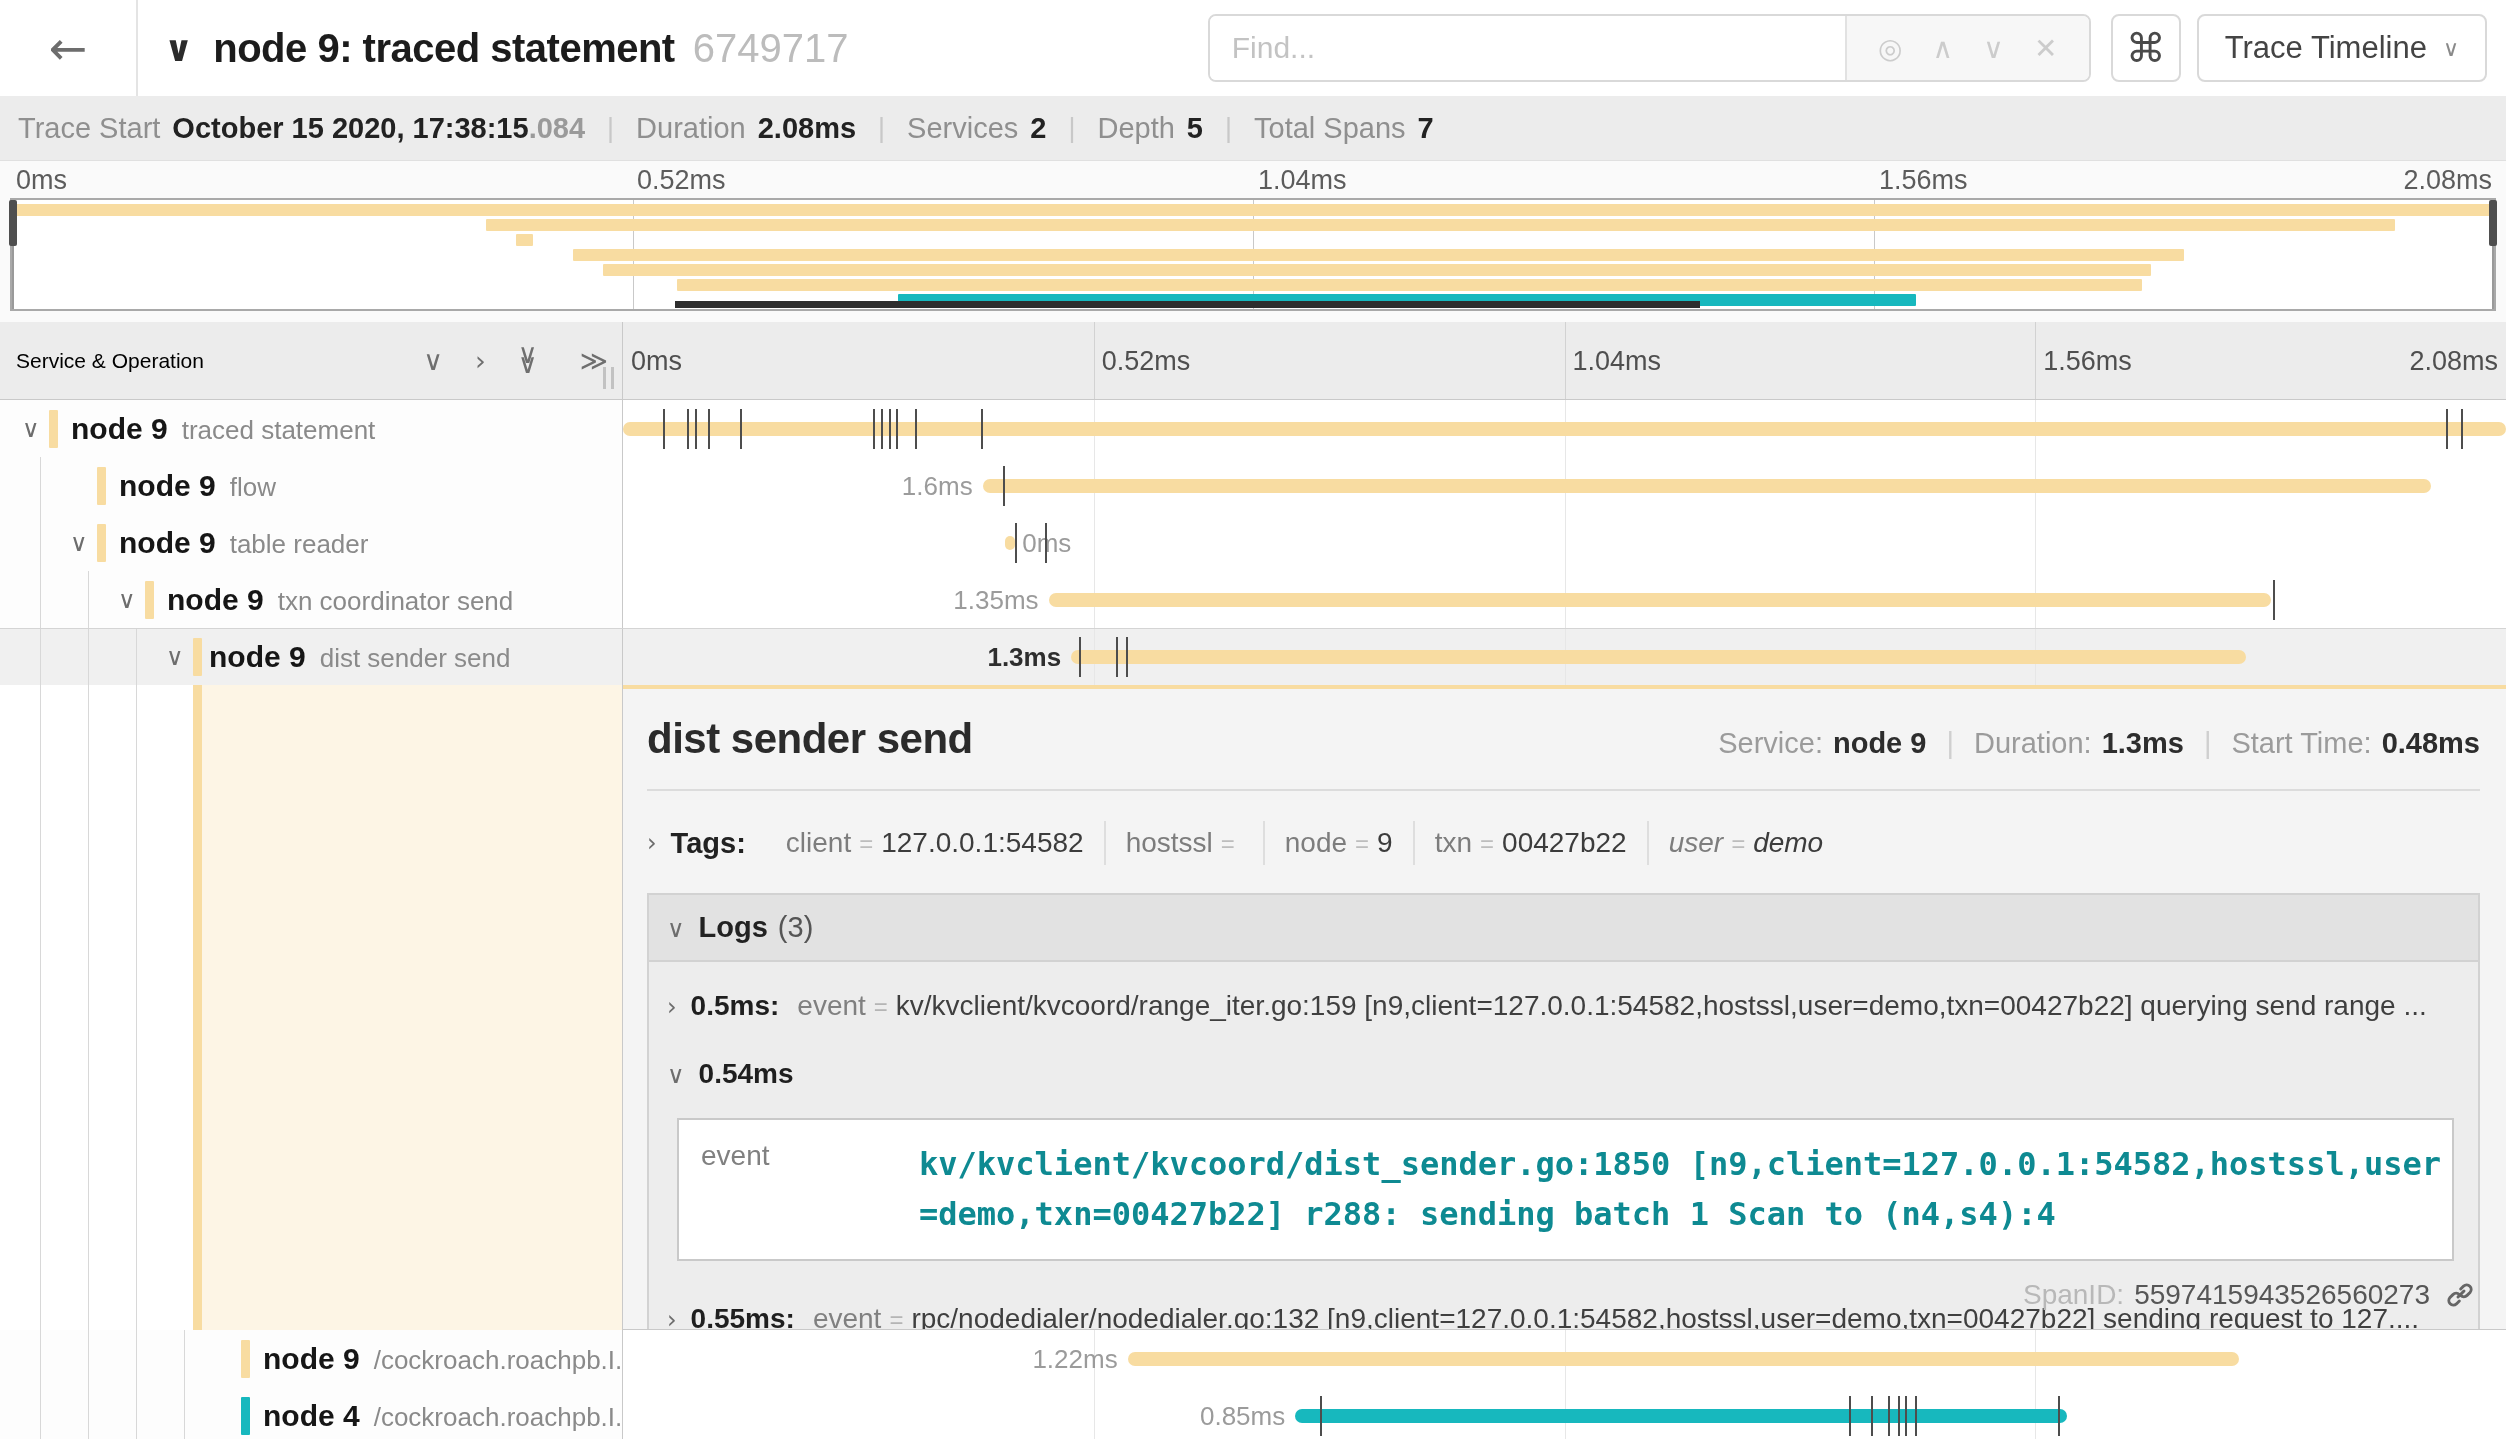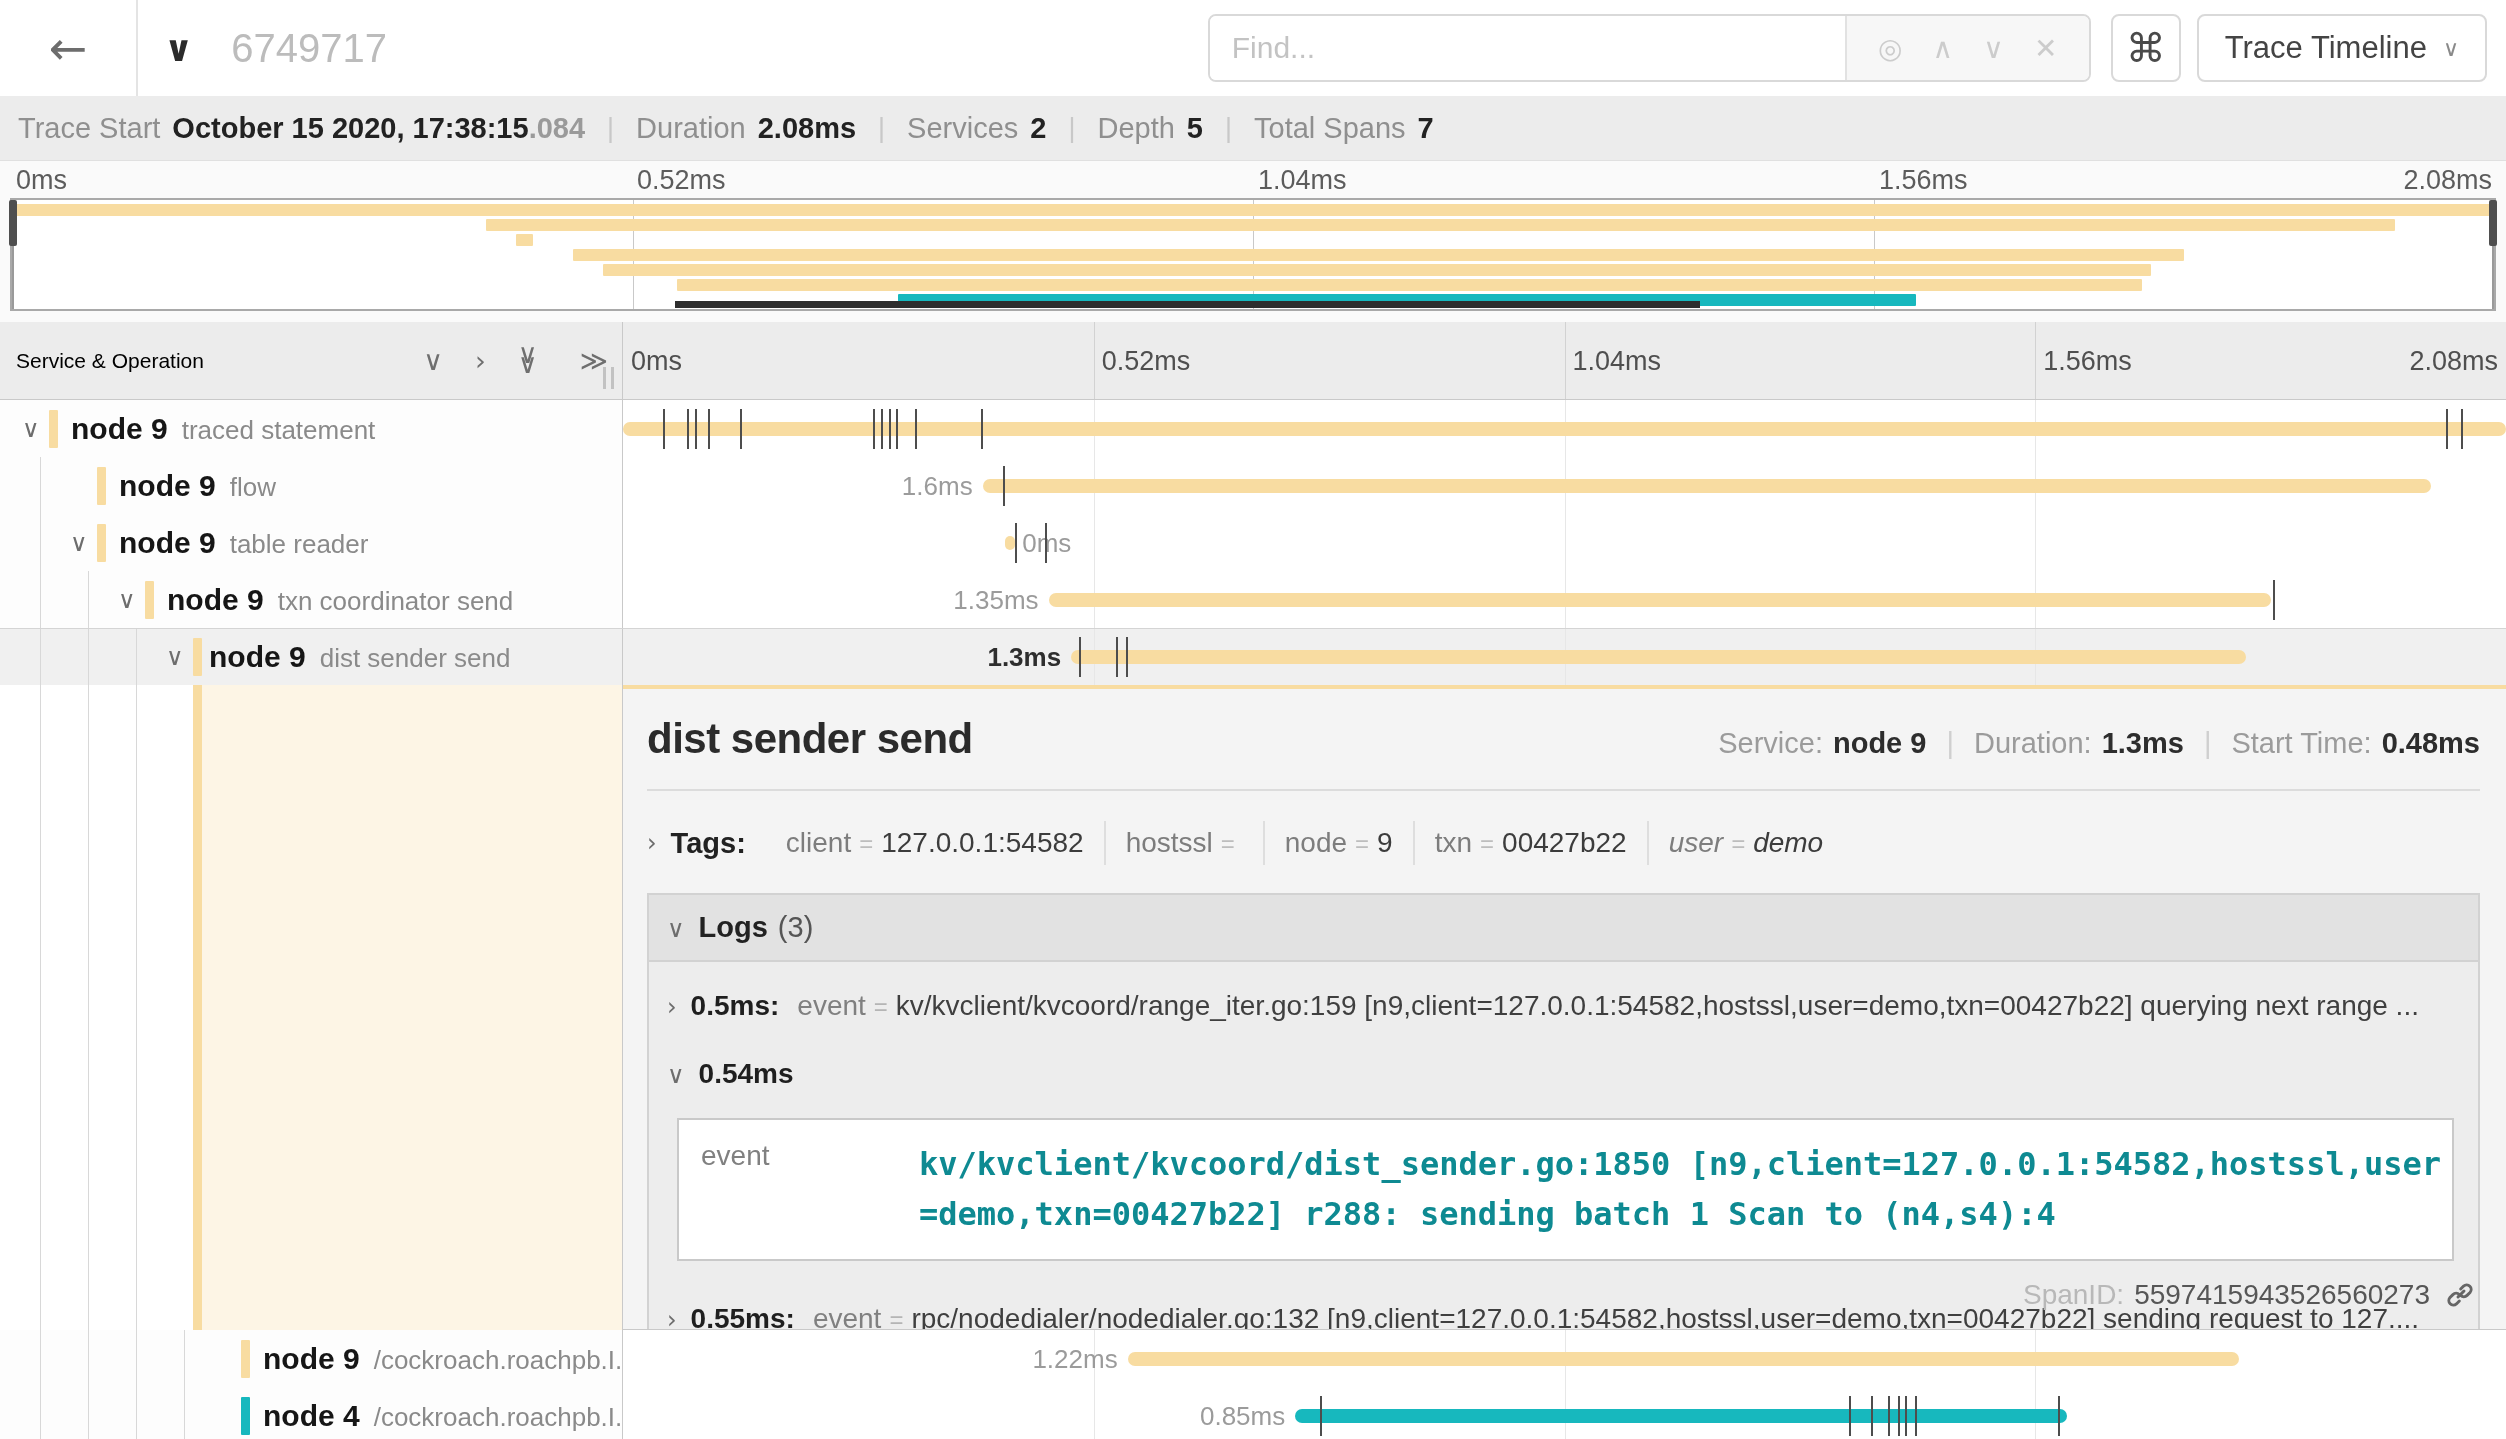--- a/index.html
+++ b/index.html
@@ -128,20 +128,21 @@
 <body>
 
 <div class="app">
 
   <header class="topbar">
     <div class="back-btn">
       <span class="chev">←</span>
     </div>
     <div class="title-group">
       <span class="chev title-chev">∨</span>
+      <h1 class="page-title">node 9: traced statement</h1>
       <span class="trace-id">6749717</span>
     </div>
     <div class="top-actions">
       <div class="find-group">
         <input class="find-input" placeholder="Find..." style="">
         <div class="find-addon">
           <span>◎</span>
           <span class="chev">∧</span>
           <span class="chev">∨</span>
           <span>✕</span>
@@ -398,21 +399,21 @@
           <span class="chev" style="font-size:24px;">∨</span>
           <span class="logs-title">Logs</span>
           <span class="logs-count">(3)</span>
         </div>
         <div id="logs-body">
             <div class="log-entry">
               <span class="chev log-chev">›</span>
               <span class="log-time">0.5ms:</span>
               <span class="log-key">event</span>
               <span class="log-eq">=</span>
-              <span class="log-val">kv/kvclient/kvcoord/range_iter.go:159 [n9,client=127.0.0.1:54582,hostssl,user=demo,txn=00427b22] querying next range ...</span>
+              <span class="log-val">kv/kvclient/kvcoord/range_iter.go:159 [n9,client=127.0.0.1:54582,hostssl,user=demo,txn=00427b22] querying send range ...</span>
             </div>
             <div class="log-entry">
               <span class="chev log-chev">∨</span>
               <span class="log-time">0.54ms</span>
             </div>
             <div class="event-table">
               <div class="event-key">event</div>
               <div class="event-val">kv/kvclient/kvcoord/dist_sender.go:1850 [n9,client=127.0.0.1:54582,hostssl,user=demo,txn=00427b22] r288: sending batch 1 Scan to (n4,s4):4</div>
             </div>
             <div class="log-entry">

